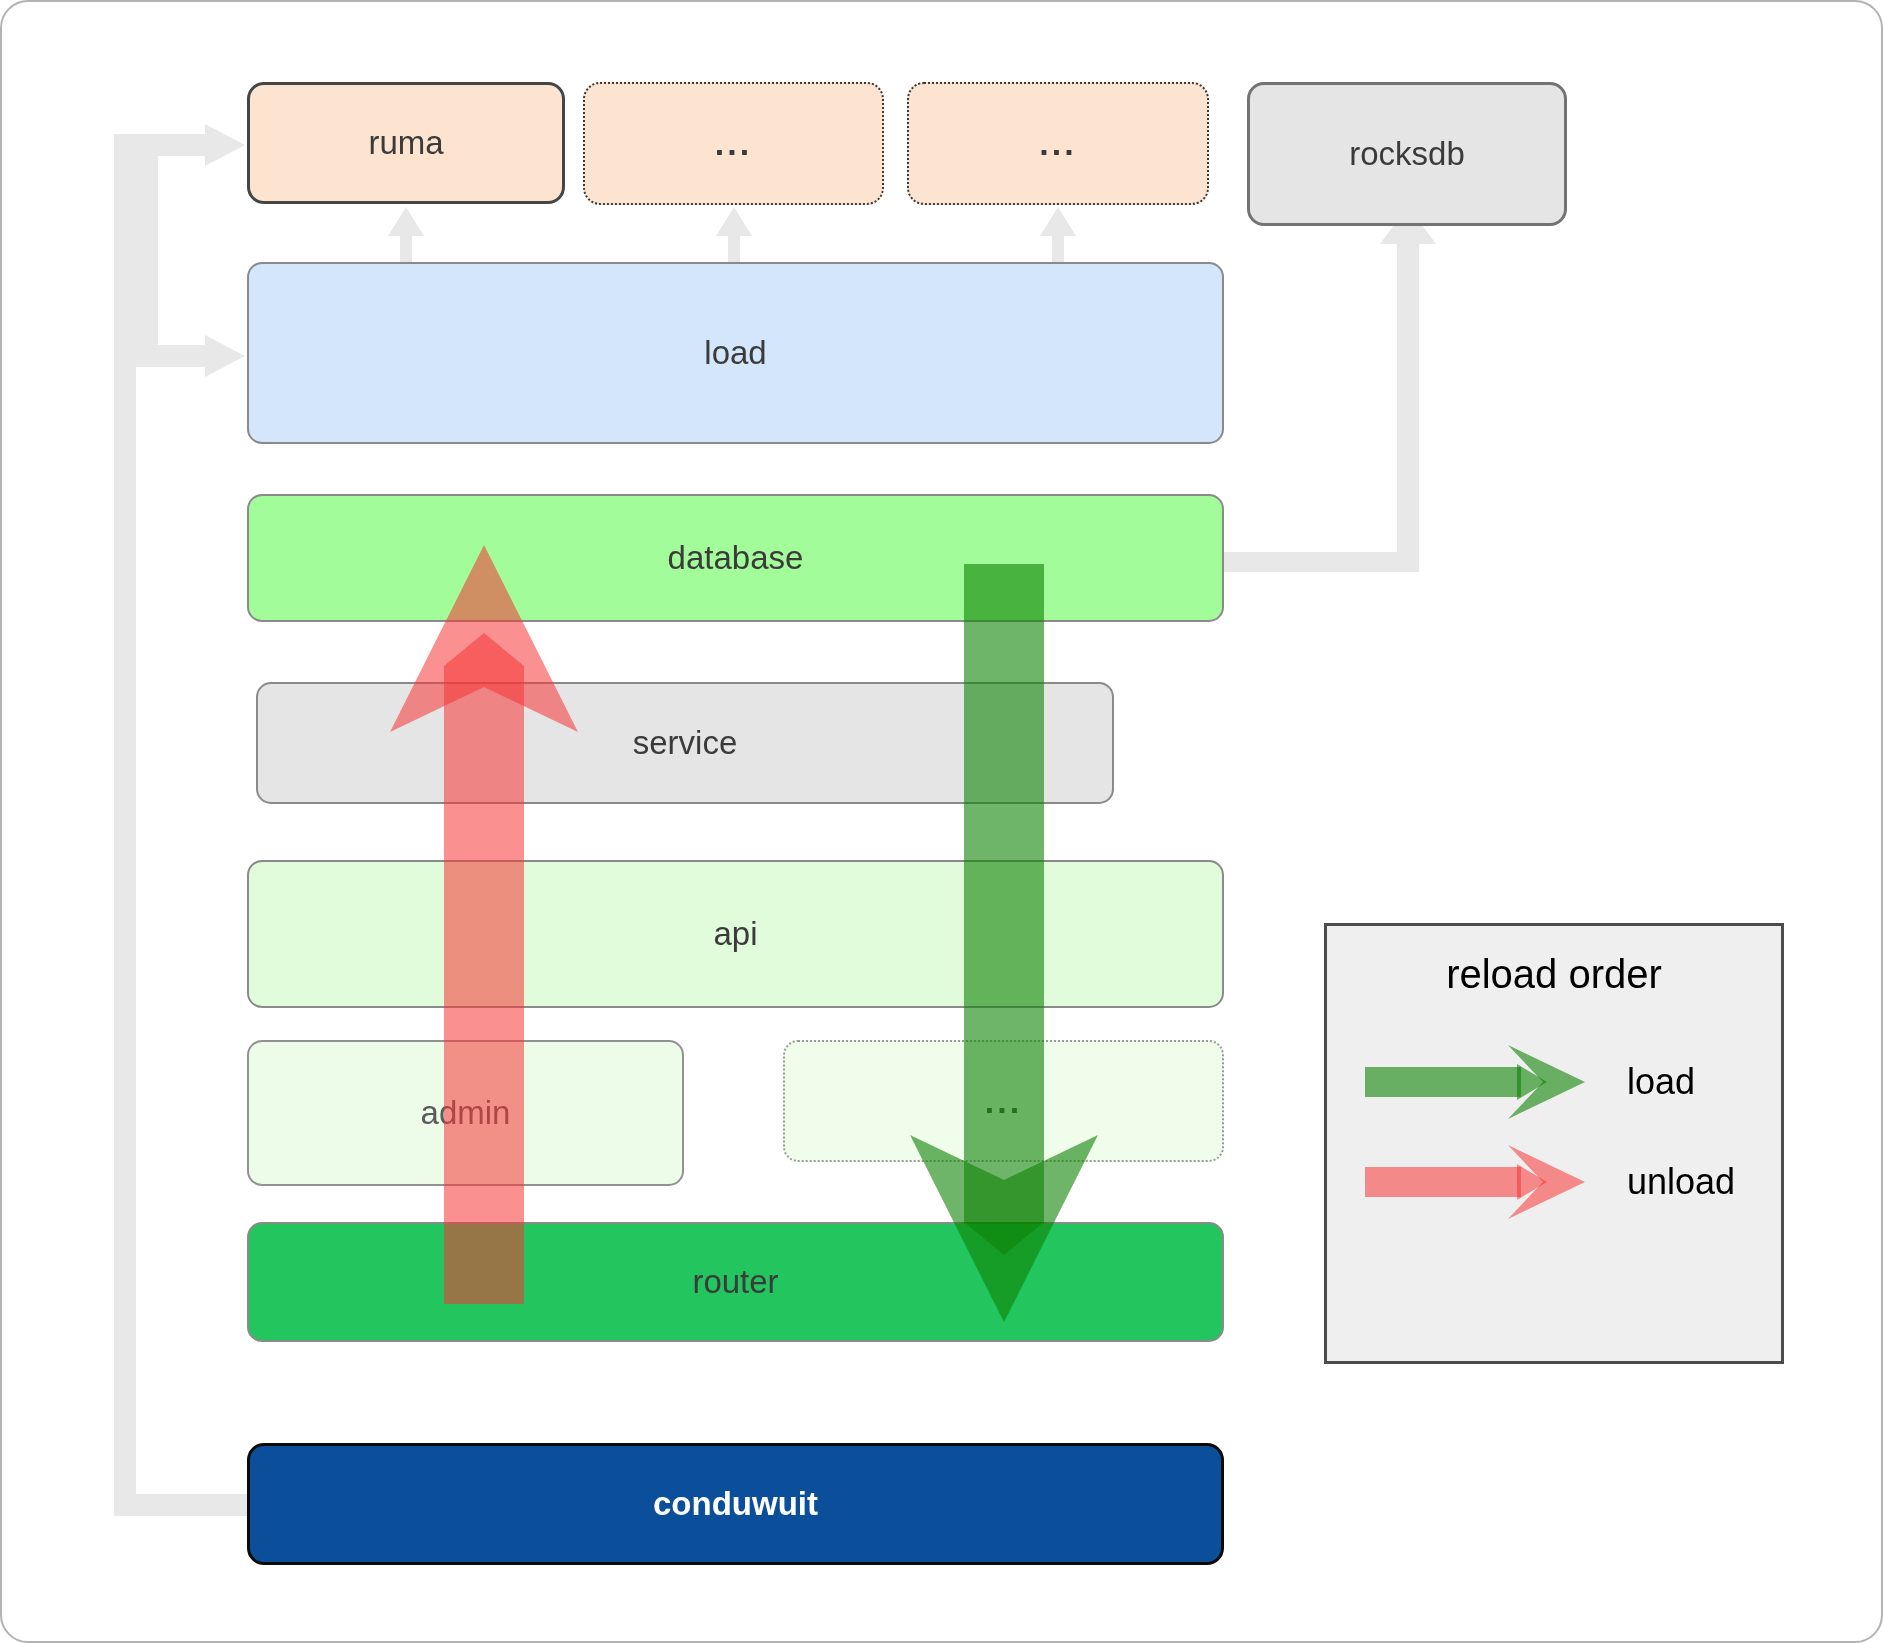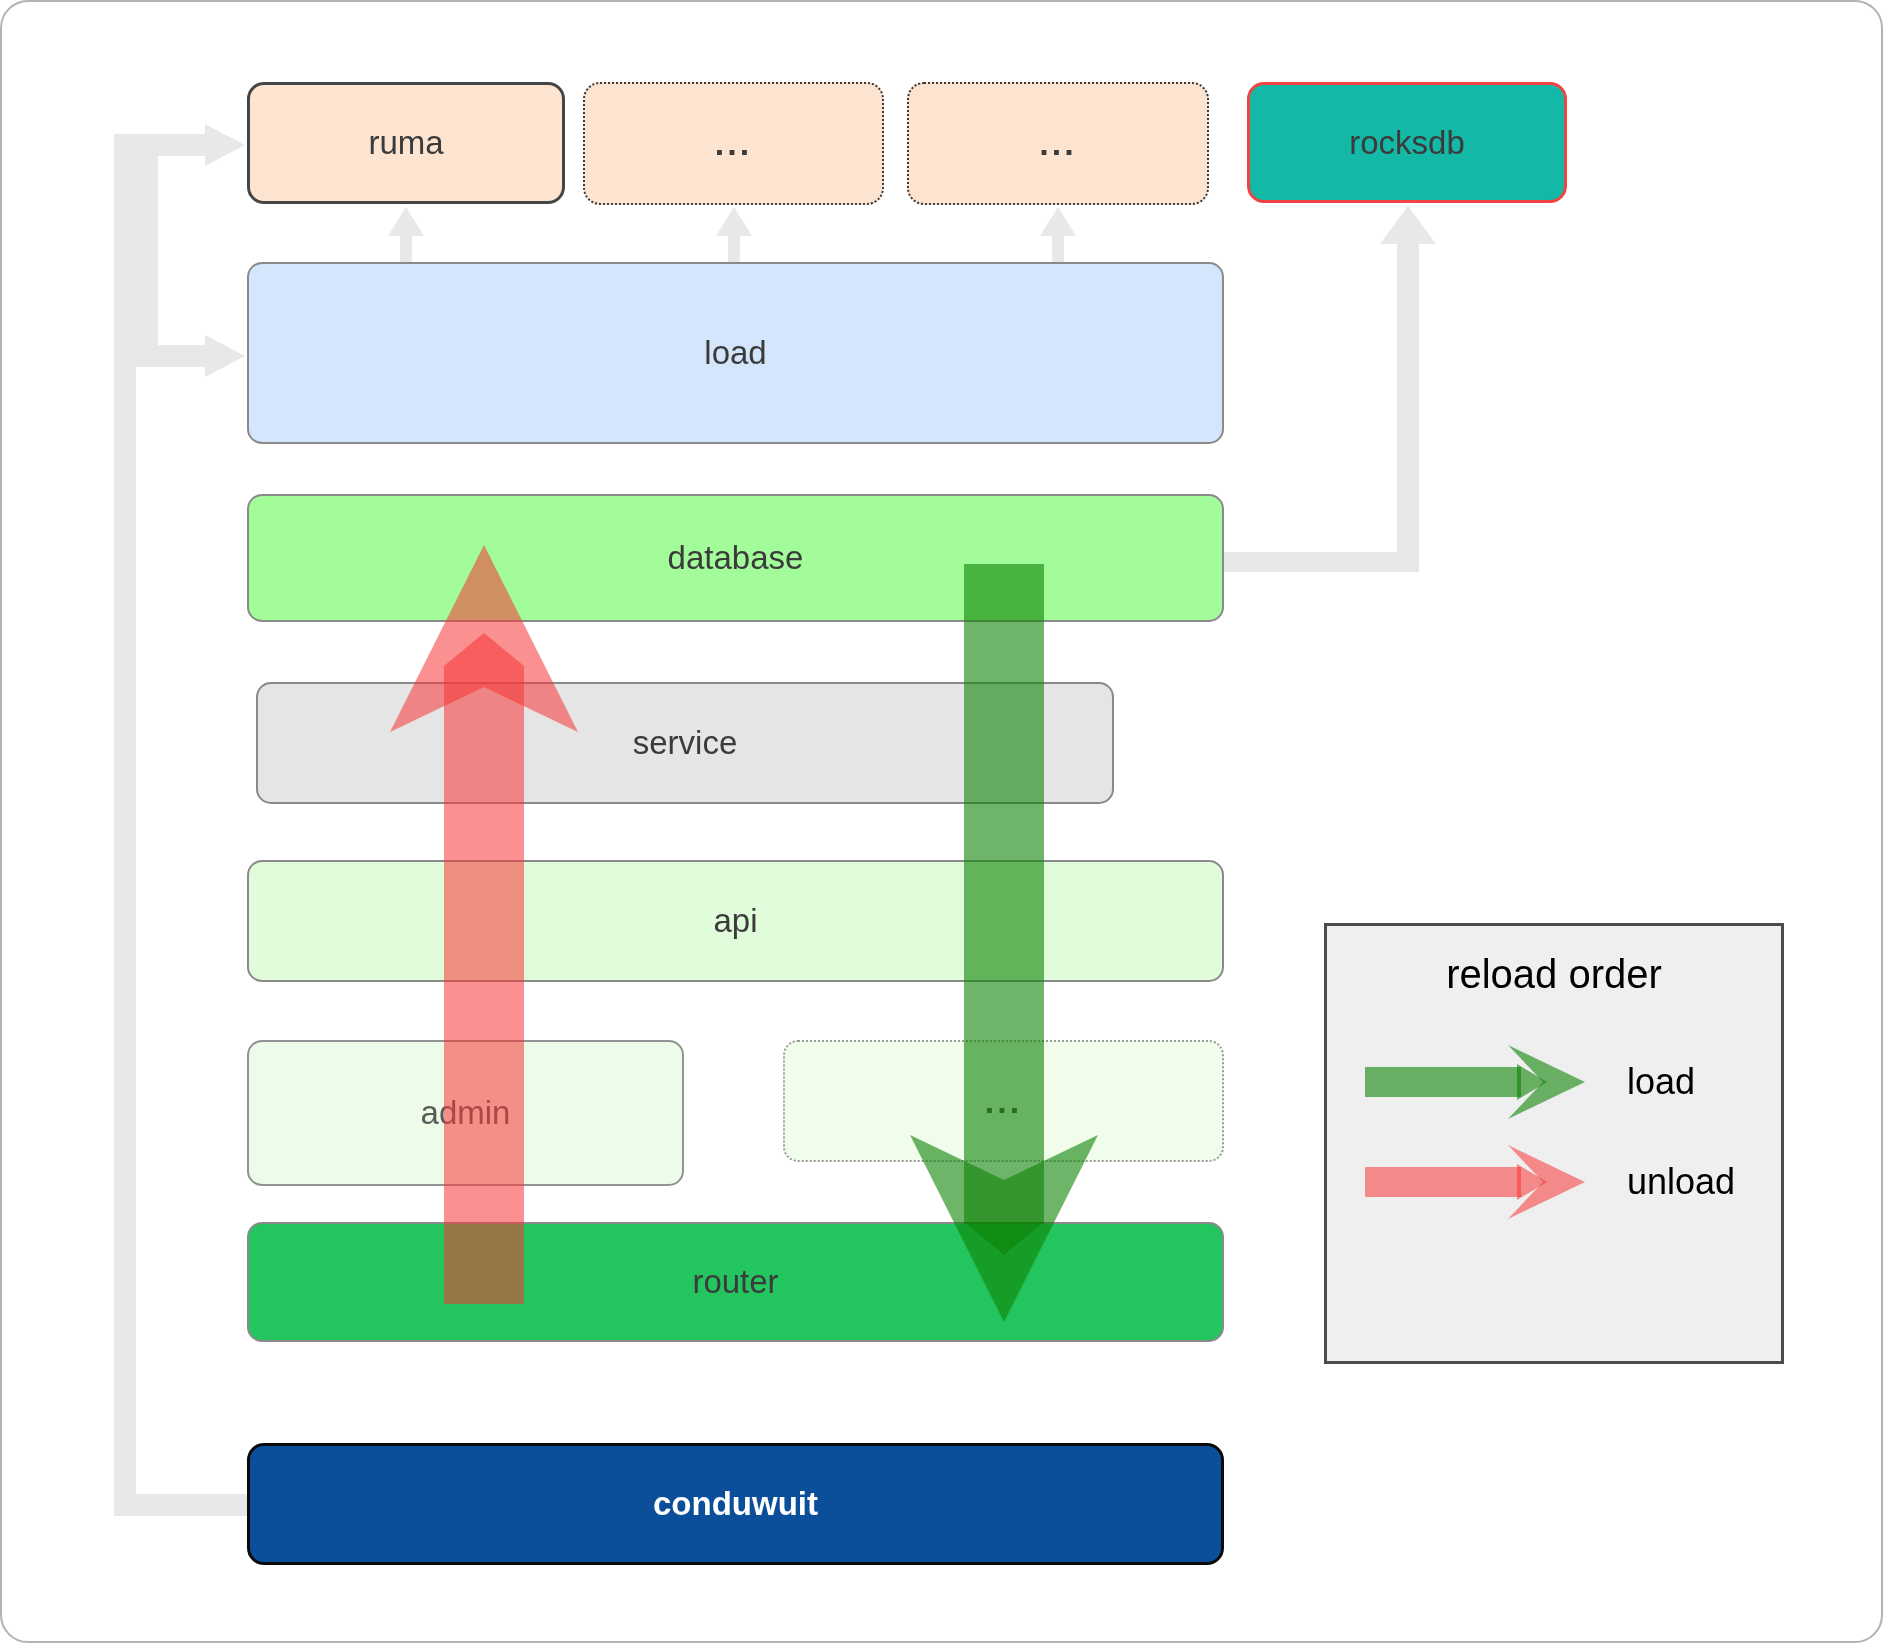--- a/index.html
+++ b/index.html
@@ -13,25 +13,25 @@
   #flows{z-index:3;}
   .node{
     position:absolute;box-sizing:border-box;z-index:1;
     display:flex;align-items:center;justify-content:center;
     font-size:33px;color:#3b3b3b;border-radius:15px;
   }
   .dots{font-weight:700;font-size:34px;letter-spacing:3px;}
   #n-ruma{left:245px;top:80px;width:318px;height:122px;background:#fce4d1;border:3px solid #454545;border-radius:17px;}
   #n-dots1{left:581px;top:80px;width:301px;height:123px;background:#fce4d1;border:2px dotted #3a3a3a;border-radius:17px;}
   #n-dots2{left:905px;top:80px;width:302px;height:123px;background:#fce4d1;border:2px dotted #3a3a3a;border-radius:17px;}
-  #n-rocksdb{left:1245px;top:80px;width:320px;height:121px;background:#14b8a6;border:3px solid #ef4444;border-radius:17px;}
+  #n-rocksdb{left:1245px;top:80px;width:320px;height:144px;background:#e5e5e5;border:3px solid #737373;border-radius:17px;}
   #n-core{left:245px;top:260px;width:977px;height:182px;background:#d4e6fb;border:2px solid #8a8a8a;}
   #n-database{left:245px;top:492px;width:977px;height:128px;background:#a3fc9a;border:2px solid #8a8a8a;}
   #n-service{left:254px;top:680px;width:858px;height:122px;background:#e5e5e5;border:2px solid #8a8a8a;}
-  #n-api{left:245px;top:858px;width:977px;height:122px;background:#e1fcda;border:2px solid #8a8a8a;}
+  #n-api{left:245px;top:858px;width:977px;height:148px;background:#e1fcda;border:2px solid #8a8a8a;}
   #n-admin{left:245px;top:1038px;width:437px;height:146px;background:#edfce8;border:2px solid #929292;color:#5a5a5a;}
   #n-dots3{left:781px;top:1038px;width:441px;height:122px;background:#effdea;border:2px dotted #9a9a9a;color:#4f4f4f;}
   #n-router{left:245px;top:1220px;width:977px;height:120px;background:#22c55e;border:2px solid #8a8a8a;}
   #n-conduwuit{left:245px;top:1441px;width:977px;height:122px;background:#0b4f9b;border:3px solid #0a0a0a;color:#ffffff;font-weight:700;border-radius:17px;}
   #legend{
     position:absolute;left:1322px;top:921px;width:460px;height:441px;z-index:1;
     background:#efefef;border:3px solid #4c4c4c;box-sizing:border-box;
   }
   #legend-title{position:absolute;top:26px;left:0;width:100%;text-align:center;font-size:40px;color:#000000;}
   .legend-arrow{position:absolute;left:33px;width:225px;height:80px;}

